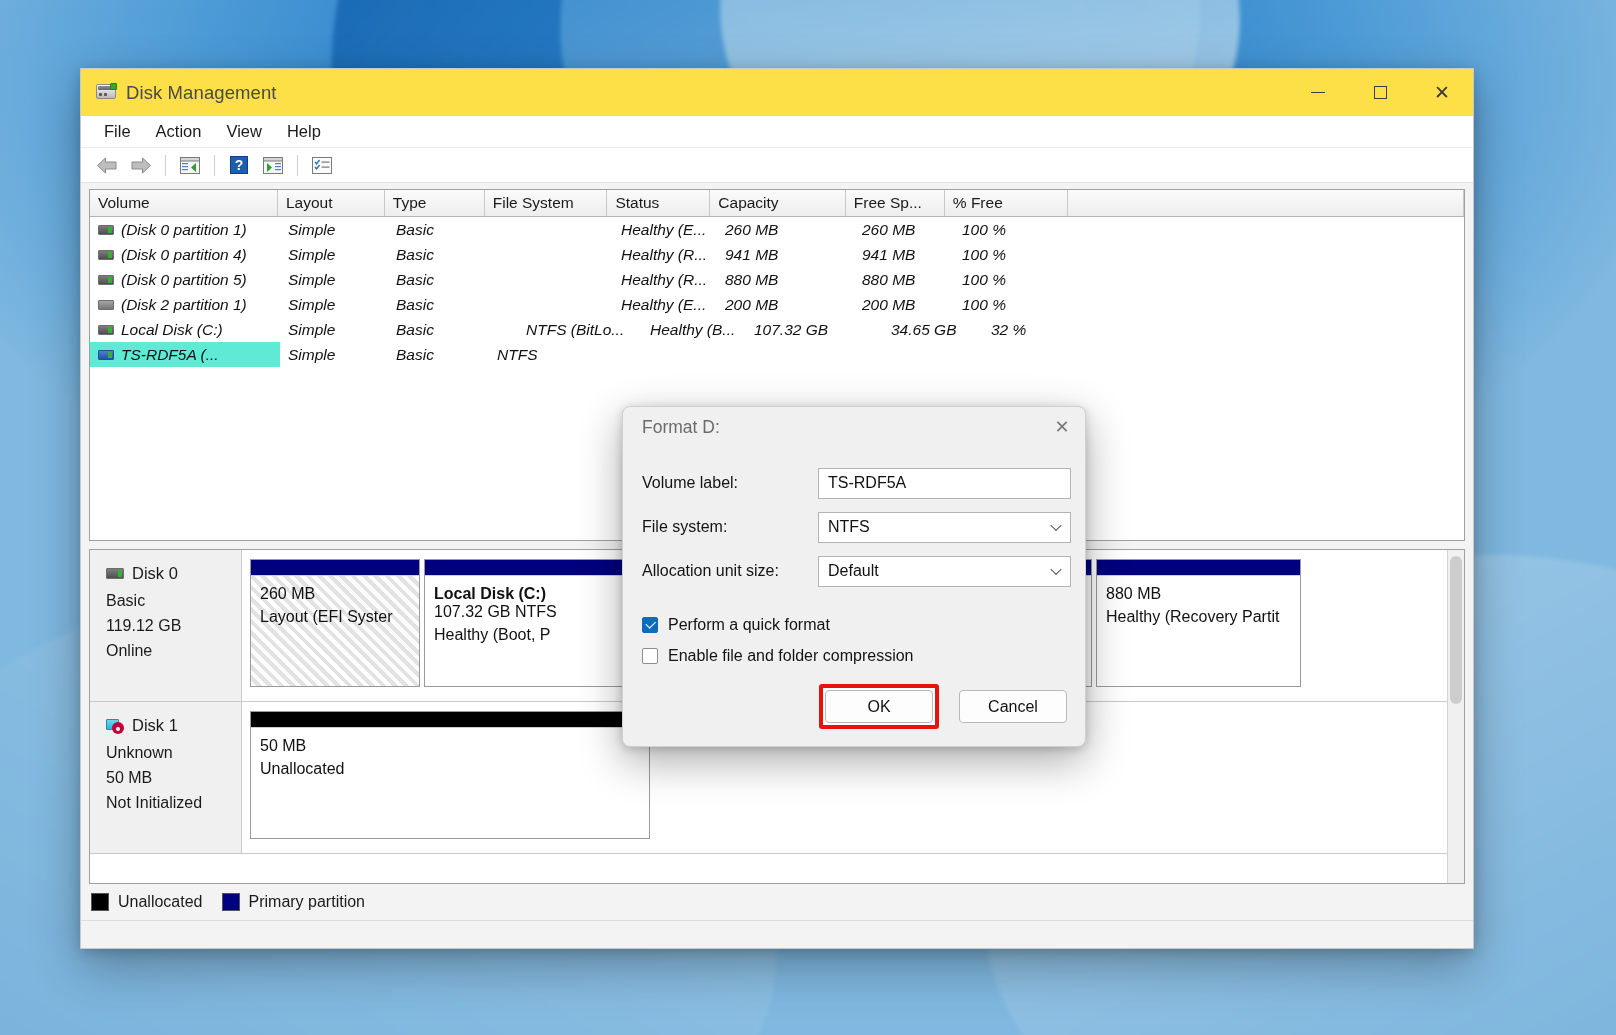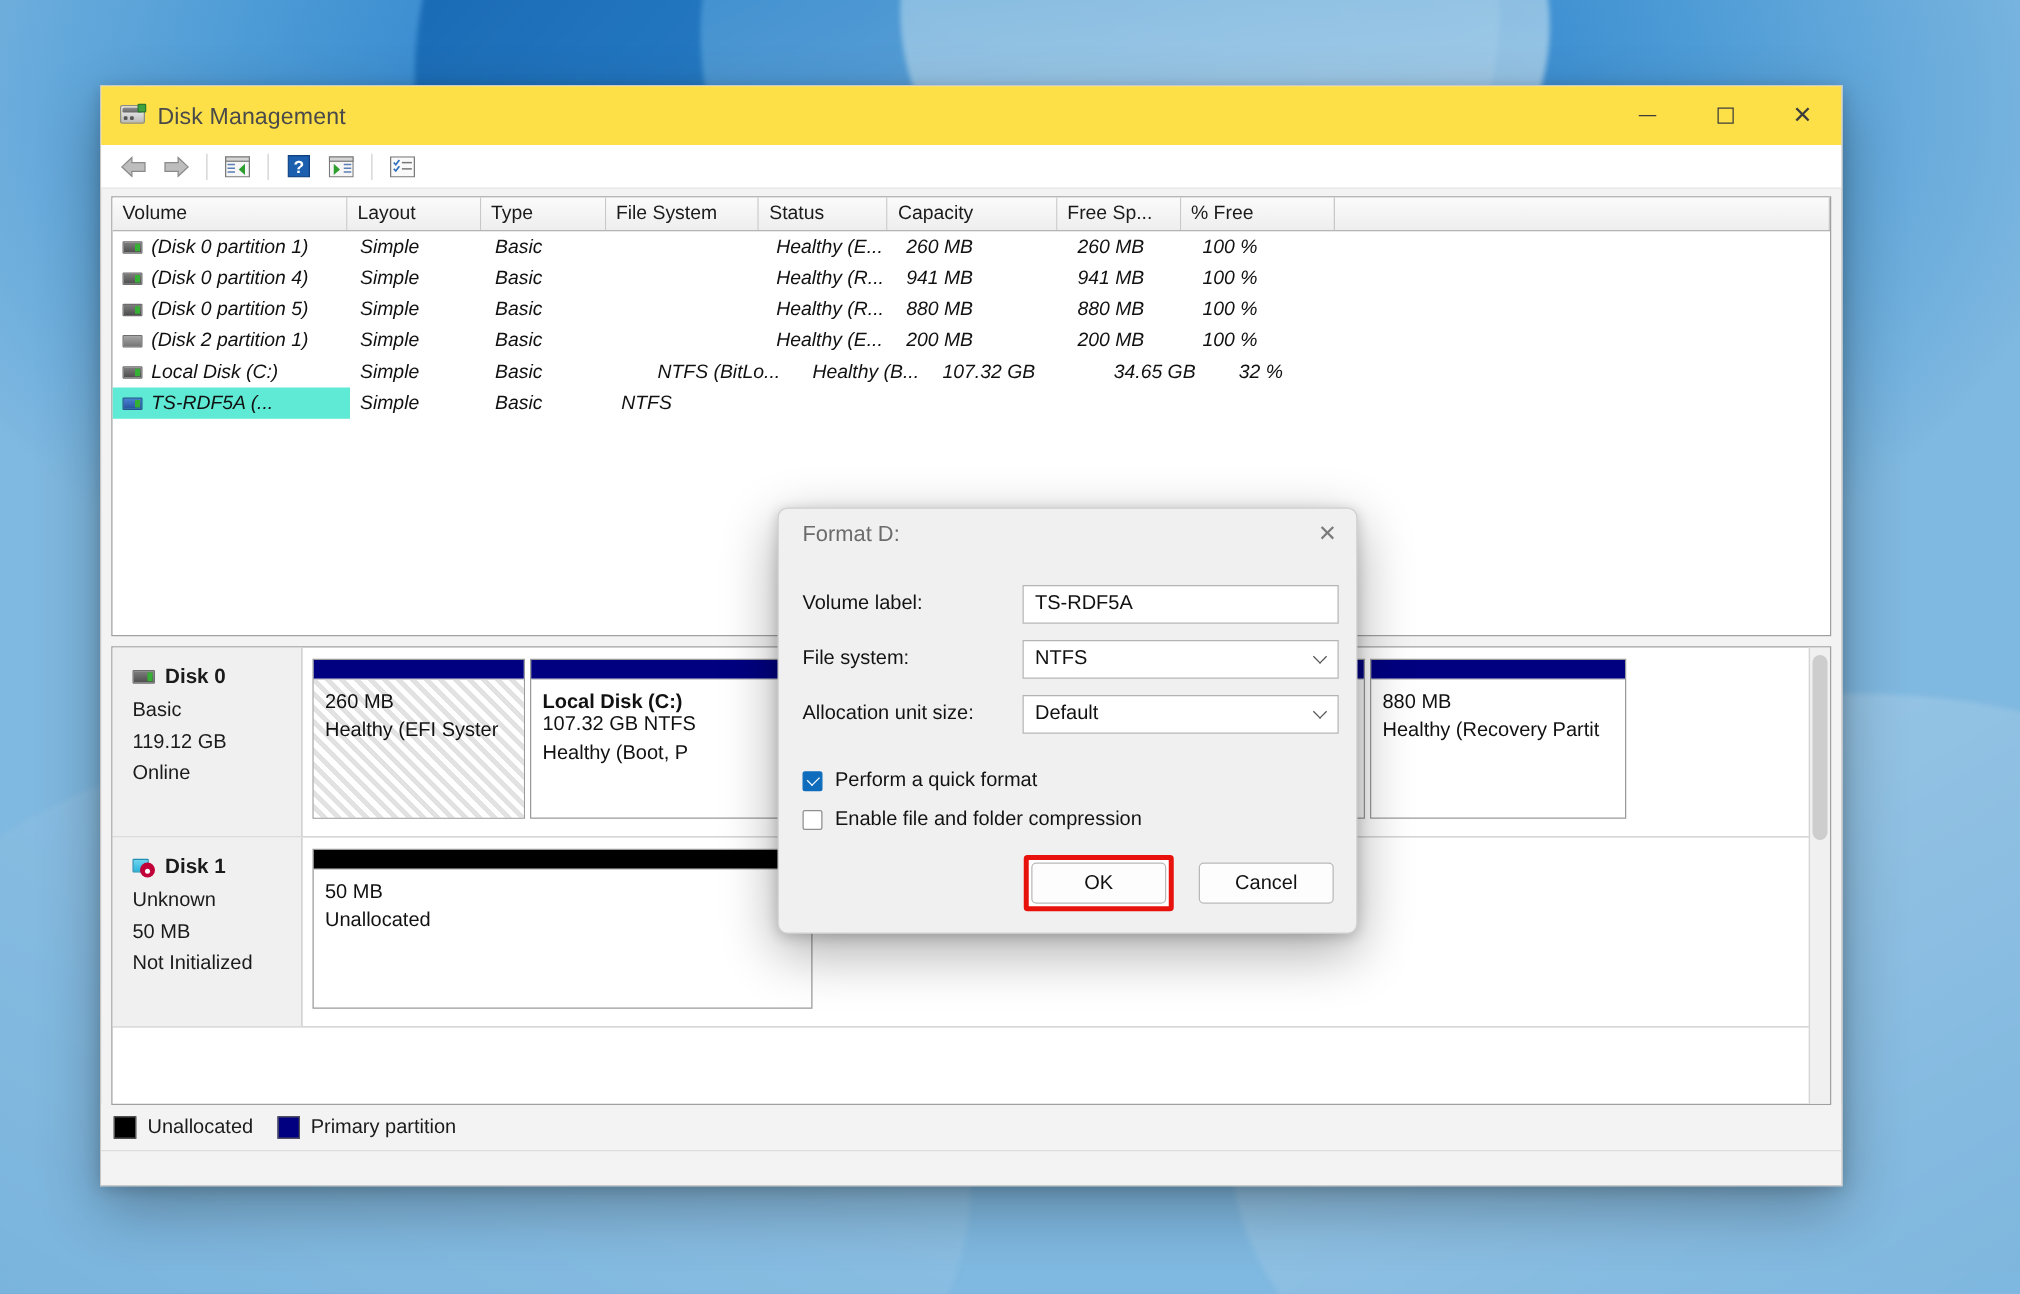--- a/index.html
+++ b/index.html
@@ -152,21 +152,21 @@
     display:flex; flex-direction:column;
     position:relative; overflow:hidden;
   }
   .diskrow { display:flex; border-bottom:1px solid #c9c9c9; }
   .diskinfo {
     width:152px; flex:0 0 152px; background:#f0f0f0;
     border-right:1px solid #c9c9c9;
     padding:14px 0 0 16px;
     font-size:16px; color:#1b1b1b;
   }
-  .diskinfo .dname { font-weight:bold; font-size:16.5px; display:flex; align-items:center; gap:8px; margin-bottom:9px;}
+  .diskinfo .dname { font-weight:normal; font-size:16.5px; display:flex; align-items:center; gap:8px; margin-bottom:9px;}
   .diskinfo .ln { margin-bottom:7px; }
   .partzone { flex:1 1 auto; padding:9px 10px 14px 8px; display:flex; gap:4px; }
   .part { border:1px solid #9a9a9a; background:#fff; display:flex; flex-direction:column; }
   .partbar { height:15px; }
   .partbar.blue { background:#000080; }
   .partbar.black { background:#000; }
   .partbody {
     flex:1 1 auto; padding:9px 9px 0 9px; font-size:16px; color:#111;
     border-top:1px solid #cfcfcf; overflow:hidden; white-space:nowrap;
   }
@@ -276,20 +276,26 @@
         </div>
       <div>
           <span class="max-glyph"></span>
         </div>
       <div class="close">
           <span class="close-glyph">✕</span>
         </div>
     </div>
   </div>
 
+  <div id="menubar">
+    <div class="mi">File</div>
+    <div class="mi">Action</div>
+    <div class="mi">View</div>
+    <div class="mi">Help</div>
+  </div>
 
   <div id="toolbar">
     <div class="tbbtn">
       <svg class="icn" width="22" height="17" viewBox="0 0 22 17">
         <path d="M9.5 1 L1.5 8.5 L9.5 16 L9.5 12 L20 12 L20 5 L9.5 5 Z" fill="#bdbdbd" stroke="#8a8a8a" stroke-width="1"></path>
       </svg>
     </div>
     <div class="tbbtn">
       <svg class="icn" width="22" height="17" viewBox="0 0 22 17">
         <path d="M12.5 1 L20.5 8.5 L12.5 16 L12.5 12 L2 12 L2 5 L12.5 5 Z" fill="#bdbdbd" stroke="#8a8a8a" stroke-width="1"></path>
@@ -451,21 +457,21 @@
             </div>
             <div class="ln">Basic</div>
             <div class="ln">119.12 GB</div>
             <div class="ln">Online</div>
           </div>
           <div class="partzone">
             <div class="part" style="width: 170px;">
               <div class="partbar blue"></div>
               <div class="partbody hatch">
                 <div class="t">260 MB</div>
-                <div class="t">Healthy (EFI Syster</div>
+                <div class="t">Layout (EFI Syster</div>
               </div>
             </div>
             <div class="part" style="width: 345px;">
               <div class="partbar blue"></div>
               <div class="partbody">
                 <div class="b">Local Disk  (C:)</div>
                 <div class="t">107.32 GB NTFS</div>
                 <div class="t">Healthy (Boot, P</div>
               </div>
             </div>

